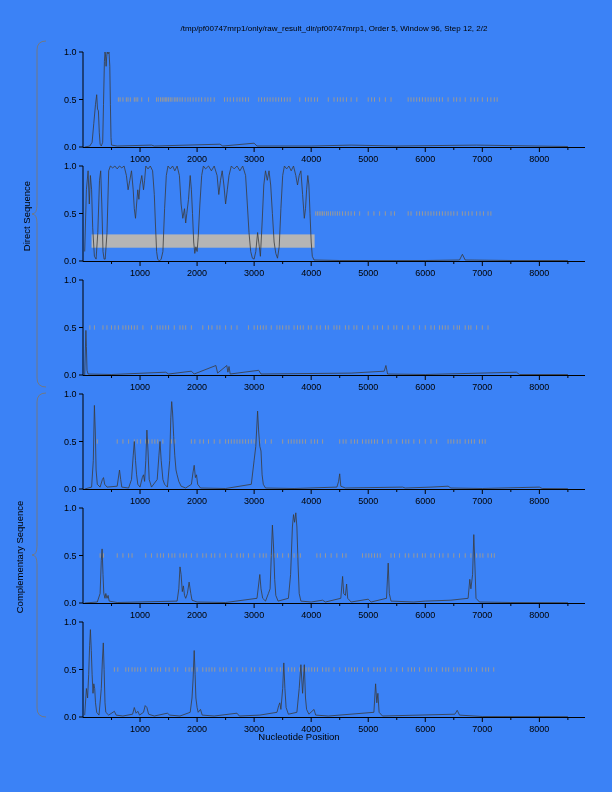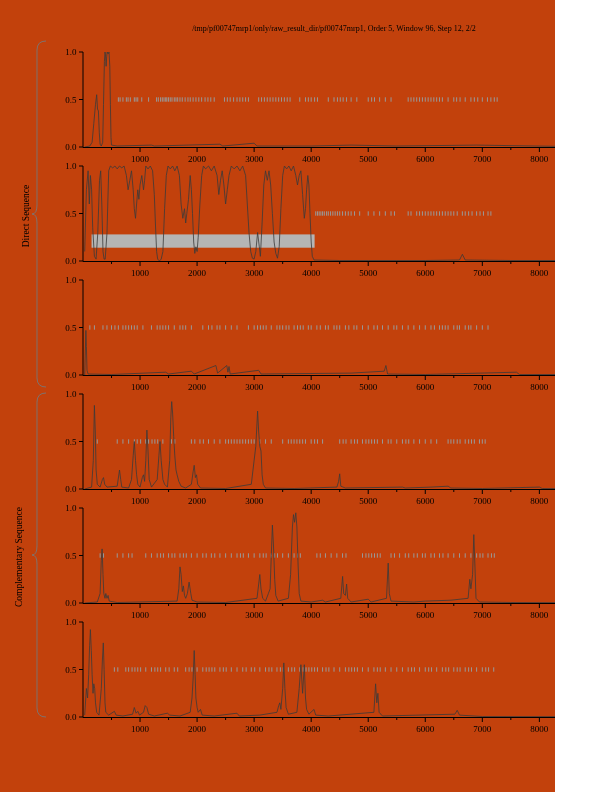--- a/index.html
+++ b/index.html
@@ -1,17 +1,17 @@
 <!DOCTYPE html>
 <html><head>
 <meta charset="utf-8">
 <style>
   html,body{margin:0;padding:0;background:#fff;}
-  #page{position:relative;width:555px;height:792px;background:#c2410c;overflow:hidden;
-        font-family:Liberation Serif, serif;color:#000;}
+  #page{position:relative;width:612px;height:792px;background:#3b82f6;overflow:hidden;
+        font-family:Liberation Sans, sans-serif;color:#000;}
   #chart-title{position:absolute;left:83px;top:24px;width:502px;text-align:center;
         font-size:8px;letter-spacing:0px;white-space:nowrap;}
   .vlabel{position:absolute;height:14px;text-align:center;font-size:9.5px;white-space:nowrap;}
   #xaxis-title{position:absolute;left:48px;top:731px;width:502px;text-align:center;font-size:9.5px;}
   .brace{position:absolute;}
   svg{overflow:visible;display:block;}
   .panel{position:absolute;left:48px;width:544px;height:114px;}
 </style>
 </head>
 <body>
@@ -768,13 +768,14 @@
         <line x1="177.61363636363637" x2="177.61363636363637" y1="96" y2="98" stroke="#000000" stroke-width="1"></line>
         <line x1="234.6590909090909" x2="234.6590909090909" y1="96" y2="98" stroke="#000000" stroke-width="1"></line>
         <line x1="291.70454545454544" x2="291.70454545454544" y1="96" y2="98" stroke="#000000" stroke-width="1"></line>
         <line x1="348.75" x2="348.75" y1="96" y2="98" stroke="#000000" stroke-width="1"></line>
         <line x1="405.79545454545456" x2="405.79545454545456" y1="96" y2="98" stroke="#000000" stroke-width="1"></line>
         <line x1="462.8409090909091" x2="462.8409090909091" y1="96" y2="98" stroke="#000000" stroke-width="1"></line>
         <line x1="519.8863636363636" x2="519.8863636363636" y1="96" y2="98" stroke="#000000" stroke-width="1"></line>
       </svg>
     </div>
 
+  <div id="xaxis-title">Nucleotide Position</div>
 </div>
 
 </body></html>

